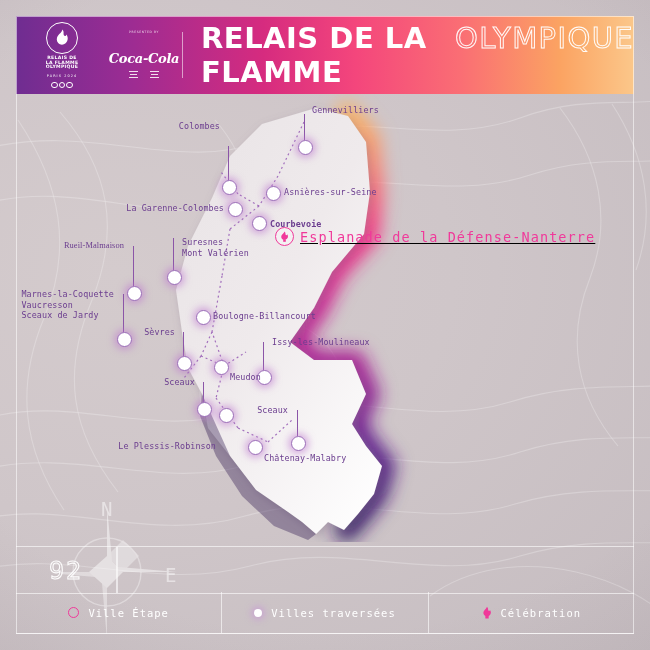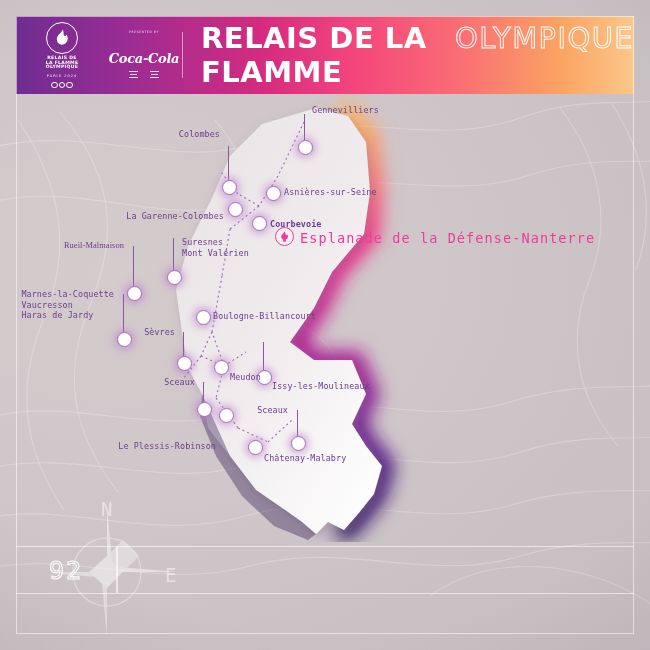--- a/index.html
+++ b/index.html
@@ -95,21 +95,21 @@
   .stem{position:absolute;width:1.3px;background:#8b55a8;}
   .lbl{
     position:absolute;color:#6b3d8f;font-size:8.4px;letter-spacing:.1px;
     white-space:pre;line-height:10.5px;
     font-family:"DejaVu Sans Mono", monospace;
   }
   .lbl.r{transform:translate(-100%,-50%);}
   .lbl.l{transform:translate(0,-50%);}
 
   
-  .celeb{position:absolute;display:flex;align-items:flex-end;gap:6px;}
+  .celeb{position:absolute;display:flex;align-items:center;gap:6px;text-decoration:underline;}
   .celeb-ring{
     width:17px;height:17px;border-radius:50%;border:1.6px solid #f0399a;
     display:flex;align-items:center;justify-content:center;flex:0 0 auto;
     background:rgba(255,255,255,.35);
   }
   .celeb-txt{
     color:#f0399a;font-size:13.5px;letter-spacing:1.1px;white-space:nowrap;
     font-family:"DejaVu Sans Mono", monospace;
   }
 
@@ -278,56 +278,56 @@
     </svg>
 
     <div class="nodes">
 
       <div class="stem" style="left:288px;top:20px;height:26px;"></div>
       <div class="node" style="left:288px;top:52px;"></div>
       <div class="lbl l" style="left:296px;top:16px;">Gennevilliers</div>
 
       <div class="stem" style="left:212px;top:52px;height:34px;"></div>
       <div class="node" style="left:212px;top:92px;"></div>
-      <div class="lbl r" style="left:204px;top:40px;">Colombes</div>
+      <div class="lbl r" style="left:204px;top:32px;">Colombes</div>
 
       <div class="node" style="left:256px;top:98px;"></div>
       <div class="lbl l" style="left:268px;top:98px;">Asnières-sur-Seine</div>
 
       <div class="node" style="left:218px;top:114px;"></div>
-      <div class="lbl r" style="left:208px;top:122px;">La Garenne-Colombes</div>
+      <div class="lbl r" style="left:208px;top:114px;">La Garenne-Colombes</div>
 
       <div class="node" style="left:242px;top:128px;"></div>
       <div class="lbl l" style="left:254px;top:130px;font-weight:bold;">Courbevoie</div>
 
       <div class="stem" style="left:157px;top:144px;height:32px;"></div>
       <div class="node" style="left:157px;top:182px;"></div>
       <div class="lbl l" style="left:166px;top:153px;">Suresnes
 Mont Valérien</div>
 
       <div class="stem" style="left:117px;top:152px;height:40px;"></div>
       <div class="node" style="left:117px;top:198px;"></div>
       <div class="lbl r" style="left:108px;top:152px;font-family:Liberation Serif, serif;">Rueil-Malmaison</div>
 
       <div class="stem" style="left:107px;top:200px;height:38px;"></div>
       <div class="node" style="left:107px;top:244px;"></div>
       <div class="lbl r" style="left:98px;top:211px;">Marnes-la-Coquette
 Vaucresson
-Haras de Jardy</div>
+Sceaux de Jardy</div>
 
       <div class="node" style="left:186px;top:222px;"></div>
       <div class="lbl l" style="left:197px;top:222px;">Boulogne-Billancourt</div>
 
       <div class="stem" style="left:167px;top:238px;height:24px;"></div>
       <div class="node" style="left:167px;top:268px;"></div>
       <div class="lbl r" style="left:159px;top:238px;">Sèvres</div>
 
       <div class="stem" style="left:247px;top:248px;height:28px;"></div>
       <div class="node" style="left:247px;top:282px;"></div>
-      <div class="lbl l" style="left:256px;top:248px;margin-top:44px;">Issy-les-Moulineaux</div>
+      <div class="lbl l" style="left:256px;top:248px;">Issy-les-Moulineaux</div>
 
       <div class="node" style="left:204px;top:272px;"></div>
       <div class="lbl l" style="left:214px;top:283px;">Meudon</div>
 
       <div class="stem" style="left:187px;top:288px;height:20px;"></div>
       <div class="node" style="left:187px;top:314px;"></div>
       <div class="lbl r" style="left:179px;top:288px;">Sceaux</div>
 
       <div class="node" style="left:209px;top:320px;"></div>
       <div class="lbl r" style="left:200px;top:320px;margin-top:32px;">Le Plessis-Robinson</div>
@@ -353,16 +353,39 @@
   </div>
 
   <div class="footer">
 
     <div class="f-row1">
       <div class="f-num">92</div>
       <div class="f-sep"></div>
       <div class="f-sep"></div>
     </div>
 
+    <div class="f-row2">
+
+      <div class="leg">
+        <span class="dot-hollow"></span>
+        <span class="leg-txt">Ville Étape</span>
+      </div>
+
+      <div class="leg">
+        <span class="dot-solid"></span>
+        <span class="leg-txt">Villes traversées</span>
+      </div>
+
+      <div class="leg">
+        <span>
+          <svg width="10" height="13" viewBox="0 0 9 11" aria-hidden="true" style="display:block">
+            <path d="M4.5 0.4 C 6 2 5.2 2.9 5.7 3.8 C 6.1 4.5 7 4.3 7.2 3.3 C 8.4 4.9 8.3 6.9 6.7 8.1 C 5.3 9.2 3.3 9.1 2.1 7.9 C 0.9 6.6 1 4.7 2.2 3.4 C 2.9 2.6 4 1.9 4.5 0.4 Z" fill="#f0399a"></path>
+            <rect x="3.0" y="8.3" width="3.0" height="2.6" fill="#f0399a"></rect>
+          </svg>
+        </span>
+        <span class="leg-txt">Célébration</span>
+      </div>
+
+    </div>
   </div>
 
   <div class="page-border"></div>
 </div>
 
 </body></html>

